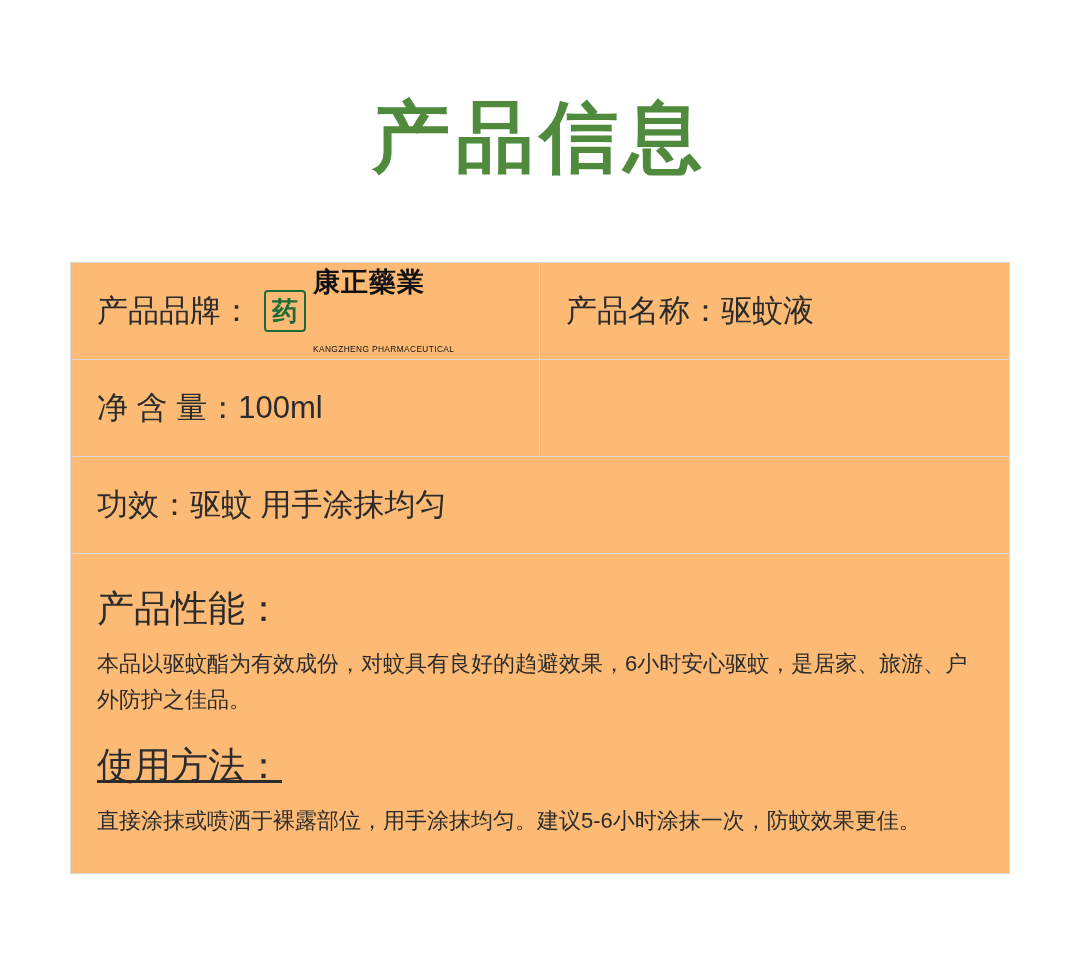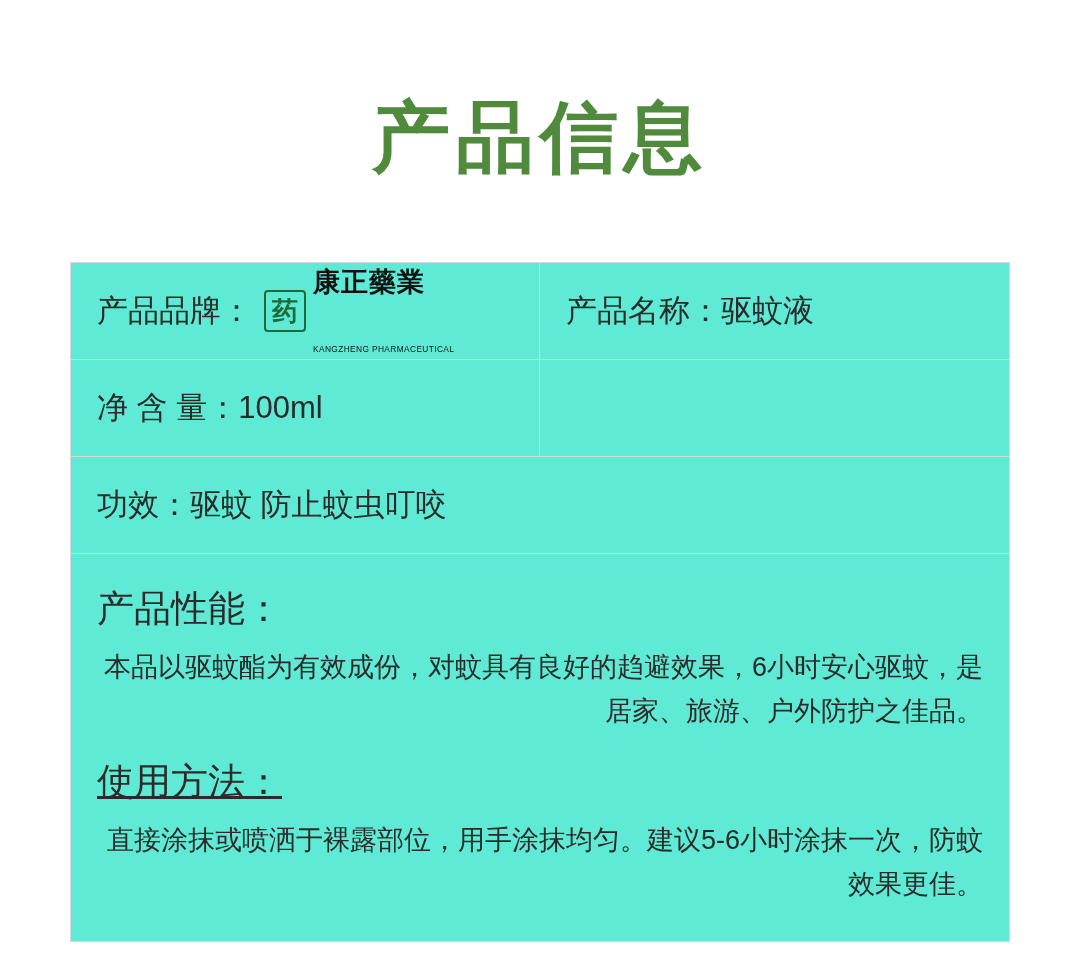--- a/index.html
+++ b/index.html
@@ -30,21 +30,21 @@
     padding-top: 98px;
     margin: 0;
   }
   .info-table {
     position: absolute;
     left: 70px;
     top: 262px;
     width: 940px;
     border: 1px solid #d8d8d8;
     box-sizing: border-box;
-    background: #5eead4;
+    background: #fdba74;
   }
   .row {
     display: flex;
     border-bottom: 1px solid #d8d8d8;
   }
   .row:last-child {
     border-bottom: none;
   }
   .cell {
     box-sizing: border-box;
@@ -119,26 +119,25 @@
   .desc-heading {
     font-size: 37px;
     color: #2b2b2b;
     margin: 6px 0 12px 0;
   }
   .desc-heading.second {
     margin-top: 24px;
     text-decoration: underline;
   }
   .desc-text {
-    font-size: 27px;
+    font-size: 22px;
     color: #2b2b2b;
     line-height: 1.62;
     margin: 0;
     max-width: 900px;
-    text-align: right;
   }
 </style>
 </head>
 <body>
 
 <div class="page">
 
   <h1 class="page-title">产品信息</h1>
 
   <div class="info-table">
@@ -163,21 +162,21 @@
     <div class="row">
       <div class="cell half half-left">
         <span class="label-spaced">净 含 量：</span>
         <span>100ml</span>
       </div>
     </div>
 
     <div class="row">
       <div class="cell full">
         <span class="label-spaced">功效：</span>
-        <span>驱蚊 防止蚊虫叮咬</span>
+        <span>驱蚊 用手涂抹均匀</span>
       </div>
     </div>
 
     <div class="row">
       <div class="cell full desc-cell">
         <div class="desc-heading">产品性能：</div>
         <p class="desc-text">本品以驱蚊酯为有效成份，对蚊具有良好的趋避效果，6小时安心驱蚊，是居家、旅游、户外防护之佳品。</p>
         <div class="desc-heading second">使用方法：</div>
         <p class="desc-text">直接涂抹或喷洒于裸露部位，用手涂抹均匀。建议5-6小时涂抹一次，防蚊效果更佳。</p>
       </div>

